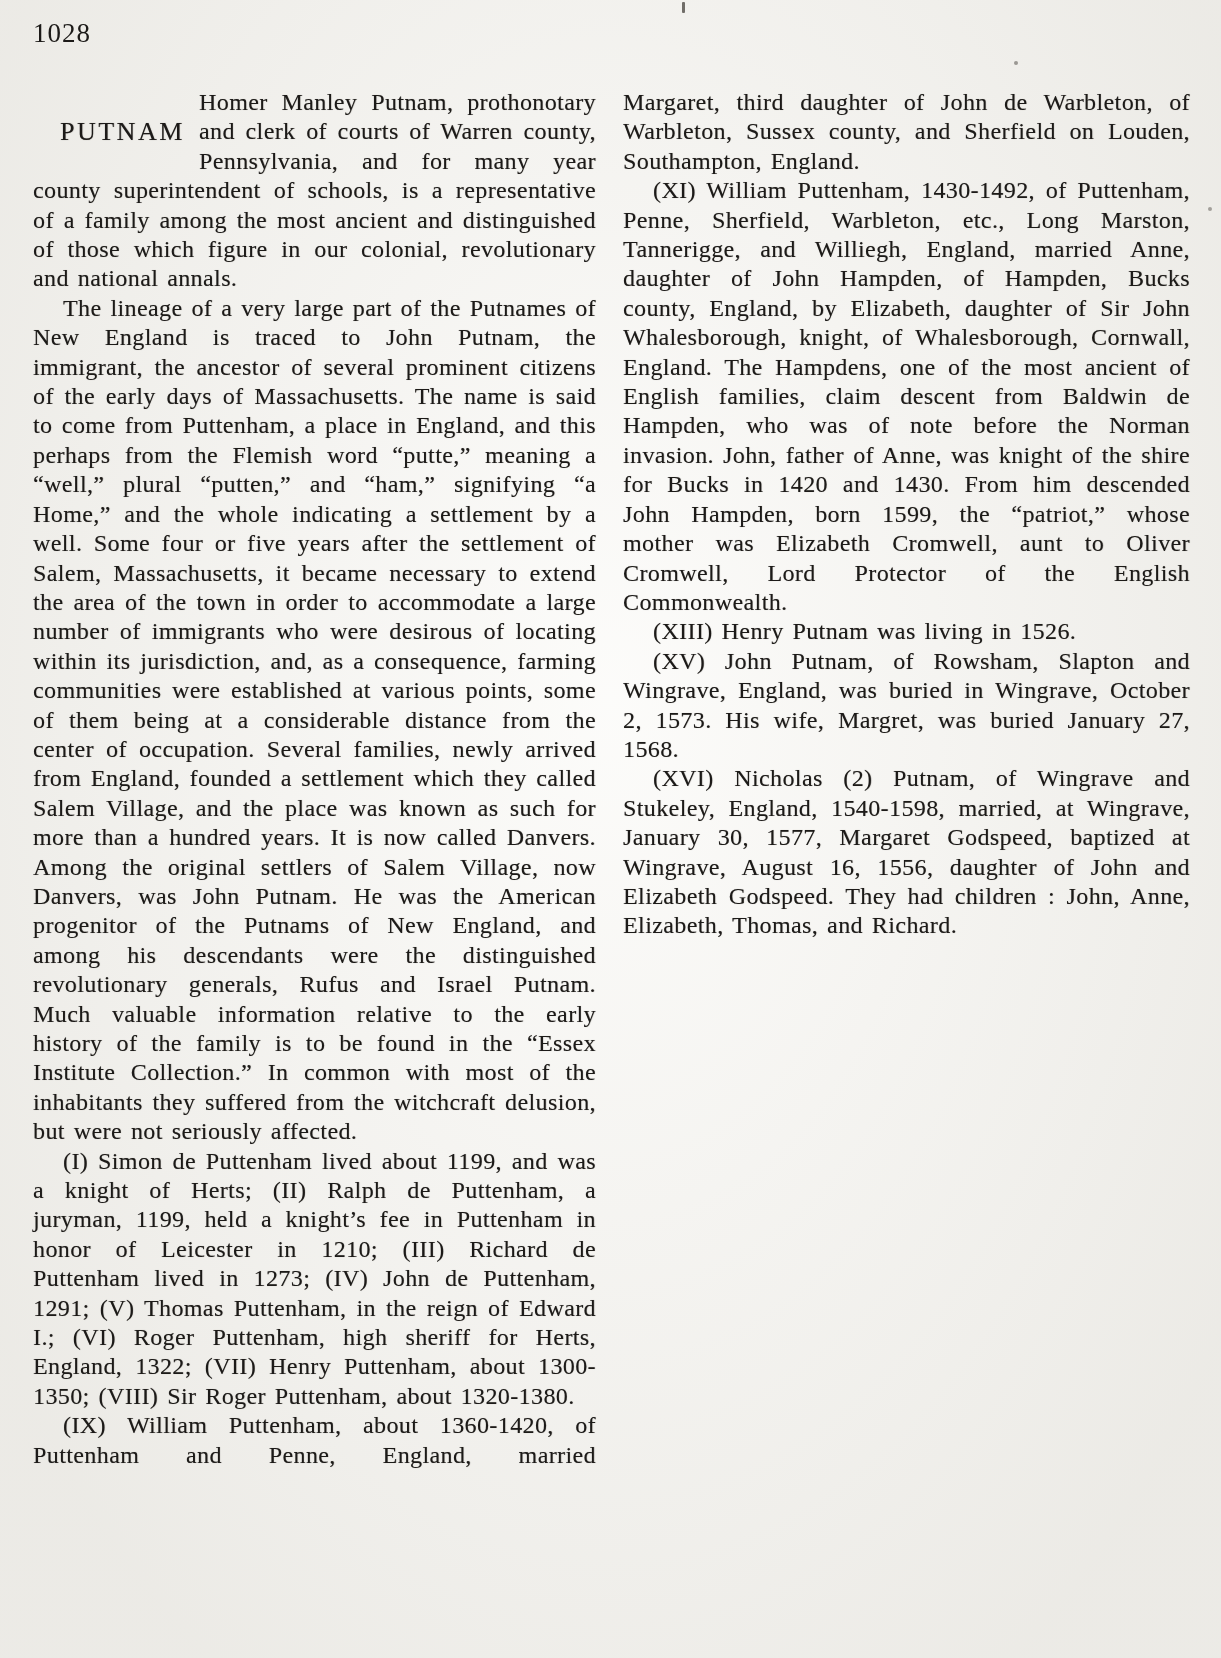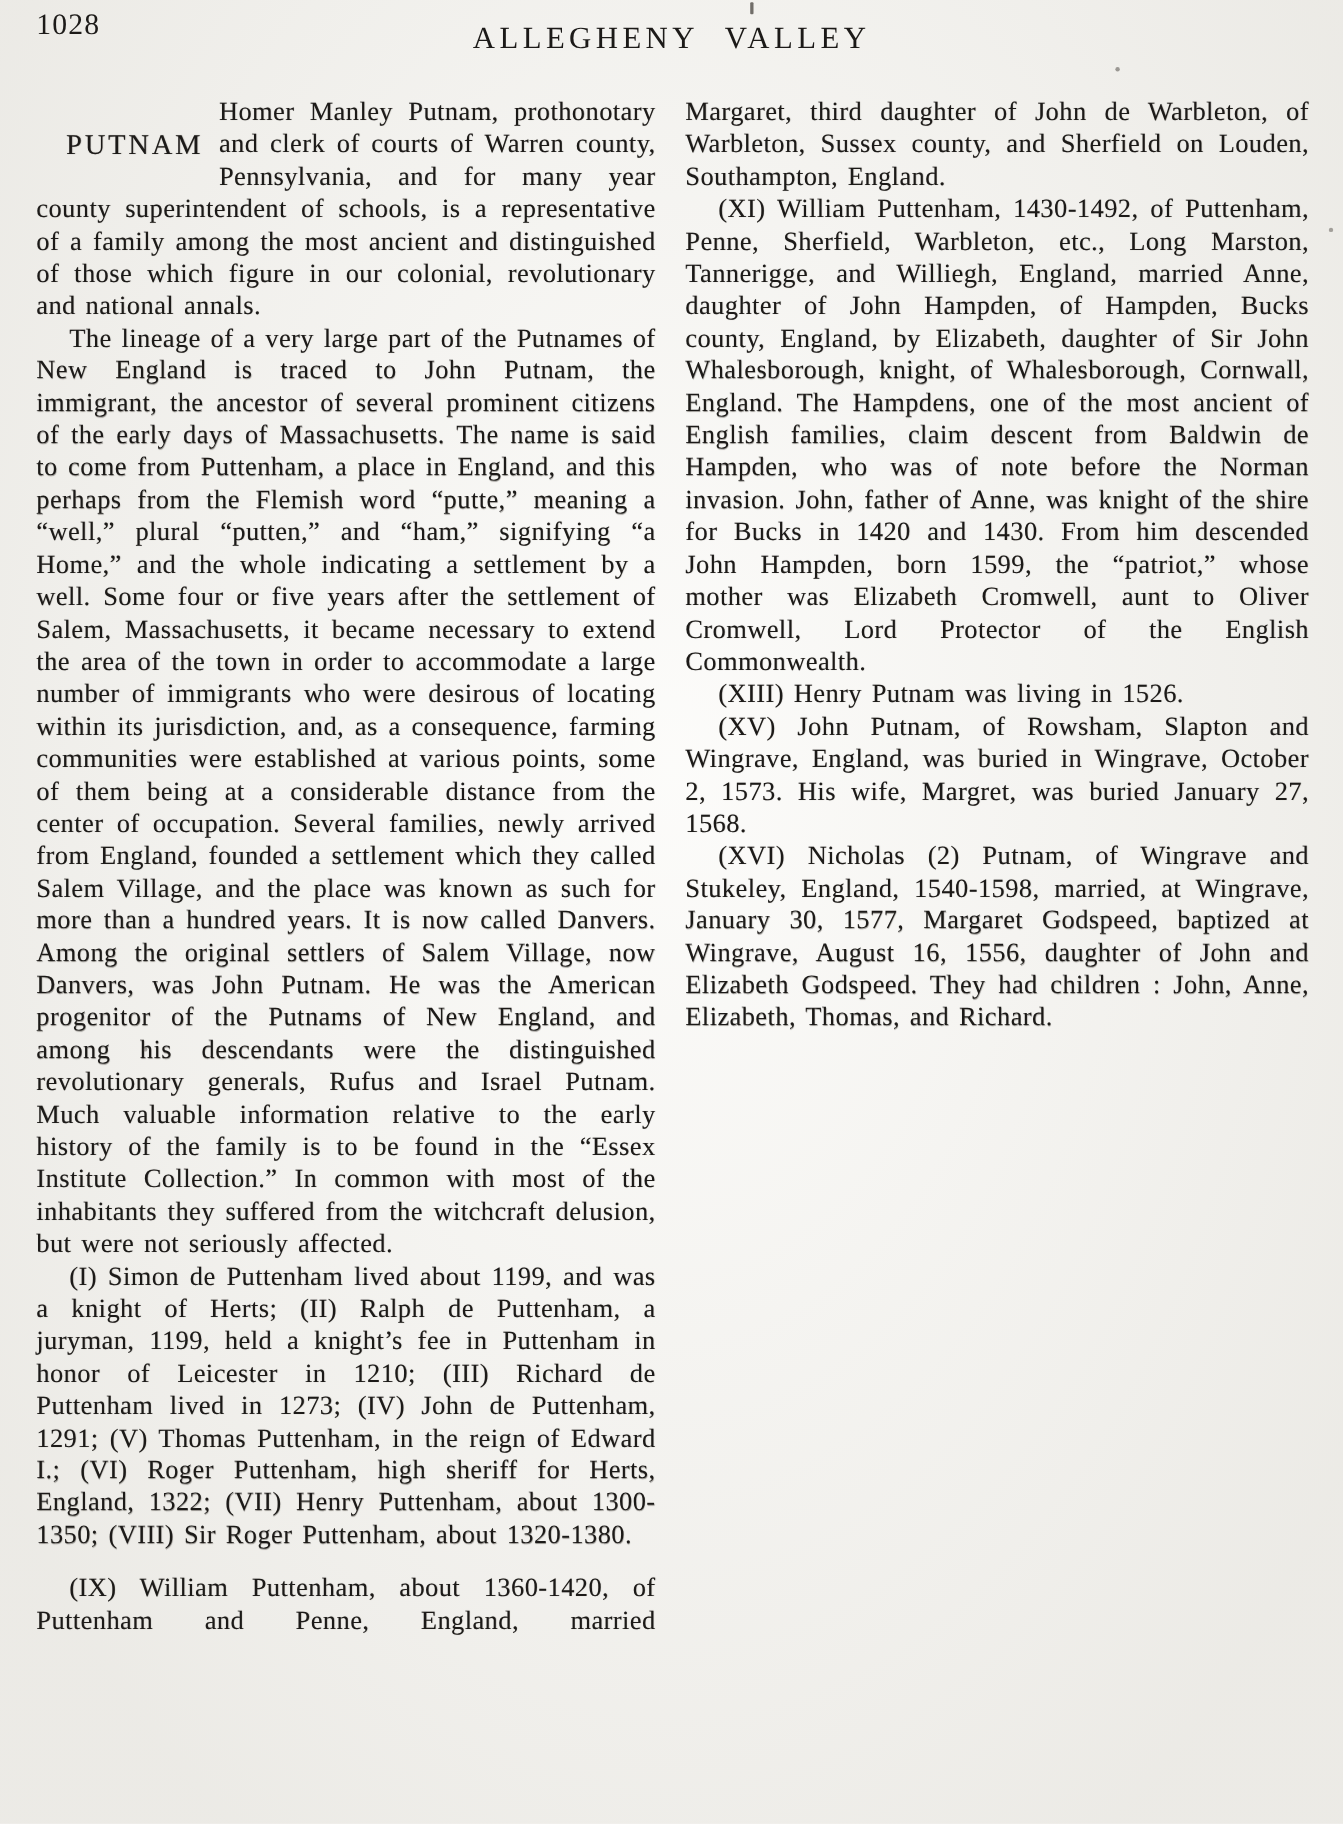--- a/index.html
+++ b/index.html
@@ -15,21 +15,21 @@
     color: var(--ink, #1c1a18);
     overflow: hidden;
   }
   .page::before {
     content: "";
     position: absolute; inset: 0;
     background: radial-gradient(ellipse at 50% 42%, rgba(255,255,255,0.55), rgba(120,115,105,0.10) 85%);
     pointer-events: none;
   }
   .page-number {
-    position: absolute; left: 33px; top: 7px;
+    position: absolute; left: 33px; top: 18px;
     font-size: 27px; letter-spacing: 1px;
   }
   .running-head {
     position: absolute; left: 0; right: 0; top: 20px;
     text-align: center;
     font-size: 28px; letter-spacing: 4px; word-spacing: 14px;
   }
   .columns {
     position: absolute; left: 33px; top: 88px; width: 1157px;
     display: flex; gap: 27px;
@@ -37,21 +37,21 @@
   .col {
     font-size: 24px; line-height: 29.4px;
     text-align: justify;
     letter-spacing: 0.4px; word-spacing: 2.5px;
     text-shadow: 0.3px 0.3px 0.7px rgba(45,40,34,0.45);
   }
   .col-left  { width: 563px; }
   .col-right { width: 567px; }
   .para { margin: 0; padding: 0; }
   .para.indent { text-indent: 30px; }
-  .para.cont { text-align-last: justify; margin-top: 19px; }
+  .para.cont { text-align-last: justify; }
   .sidehead-box {
     float: left;
     width: 166px; height: 88px;
     display: flex; align-items: center;
   }
   .sidehead {
     font-size: 26px; letter-spacing: 2.5px;
     padding-left: 27px;
     text-shadow: 0.4px 0.4px 0.8px rgba(45,40,34,0.5);
   }
@@ -61,21 +61,20 @@
   .speck-dot-2 { left: 1208px; top: 207px; width: 4px; height: 4px; opacity: .45; border-radius: 50%; }
   .speck-dot-3 { left: 130px; top: 952px; width: 4px; height: 4px; opacity: .4; border-radius: 50%; }
 </style>
 </head>
 <body>
 
 <div class="page">
 
   <div class="page-number">1028</div>
 
-  <div class="running-head">ALLEGHENY VALLEY</div>
 
   <div class="columns">
 
     <section class="col col-left">
       <p class="para lead">
         <span class="sidehead-box">
           <span class="sidehead">PUTNAM</span>
         </span><span>Homer Manley Putnam, prothonotary and clerk of courts of Warren county, Pennsylvania, and for many year county superintendent of schools, is a representative of a family among the most ancient and distinguished of those which figure in our colonial, revolutionary and national annals.</span>
       </p>
       <p class="para indent">The lineage of a very large part of the Putnames of New England is traced to John Putnam, the immigrant, the ancestor of several prominent citizens of the early days of Massachusetts. The name is said to come from Puttenham, a place in England, and this perhaps from the Flemish word “putte,” meaning a “well,” plural “putten,” and “ham,” signifying “a Home,” and the whole indicating a settlement by a well. Some four or five years after the settlement of Salem, Massachusetts, it became necessary to extend the area of the town in order to accommodate a large number of immigrants who were desirous of locating within its jurisdiction, and, as a consequence, farming communities were established at various points, some of them being at a considerable distance from the center of occupation. Several families, newly arrived from England, founded a settlement which they called Salem Village, and the place was known as such for more than a hundred years. It is now called Danvers. Among the original settlers of Salem Village, now Danvers, was John Putnam. He was the American progenitor of the Putnams of New England, and among his descendants were the distinguished revolutionary generals, Rufus and Israel Putnam. Much valuable information relative to the early history of the family is to be found in the “Essex Institute Collection.” In common with most of the inhabitants they suffered from the witchcraft delusion, but were not seriously affected.</p>

